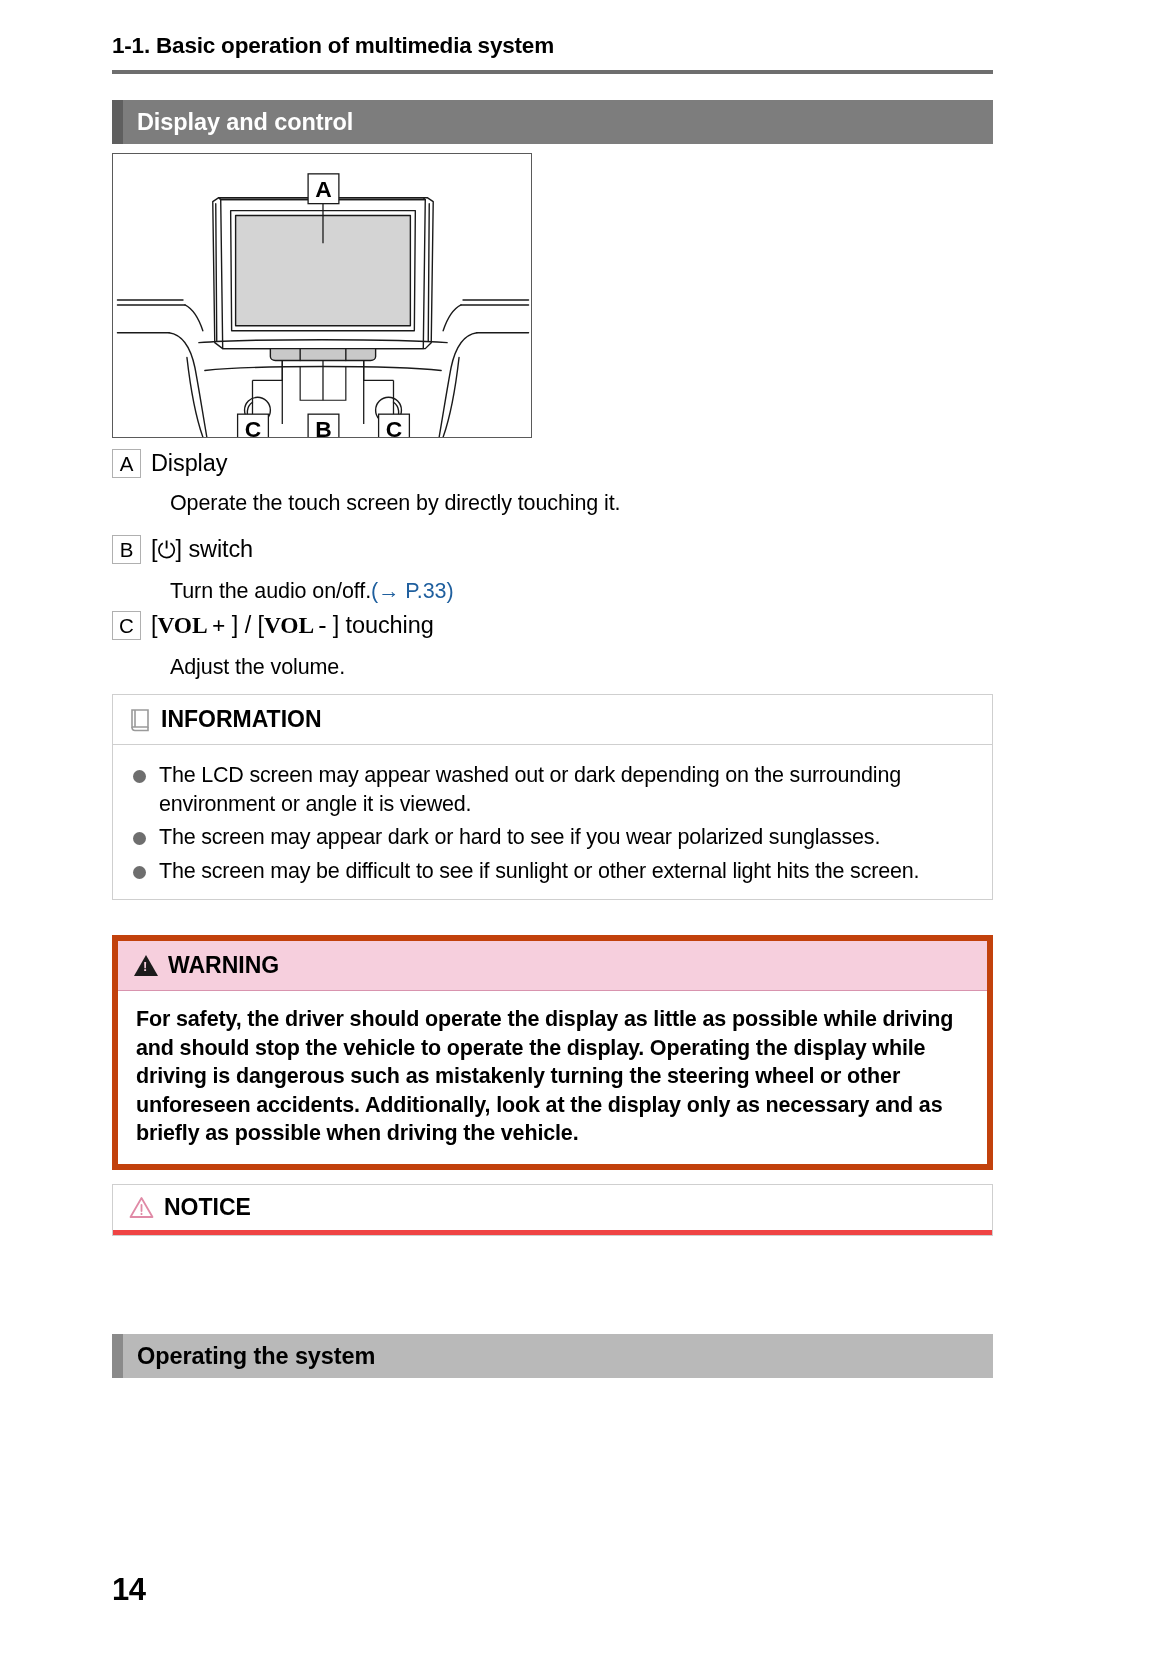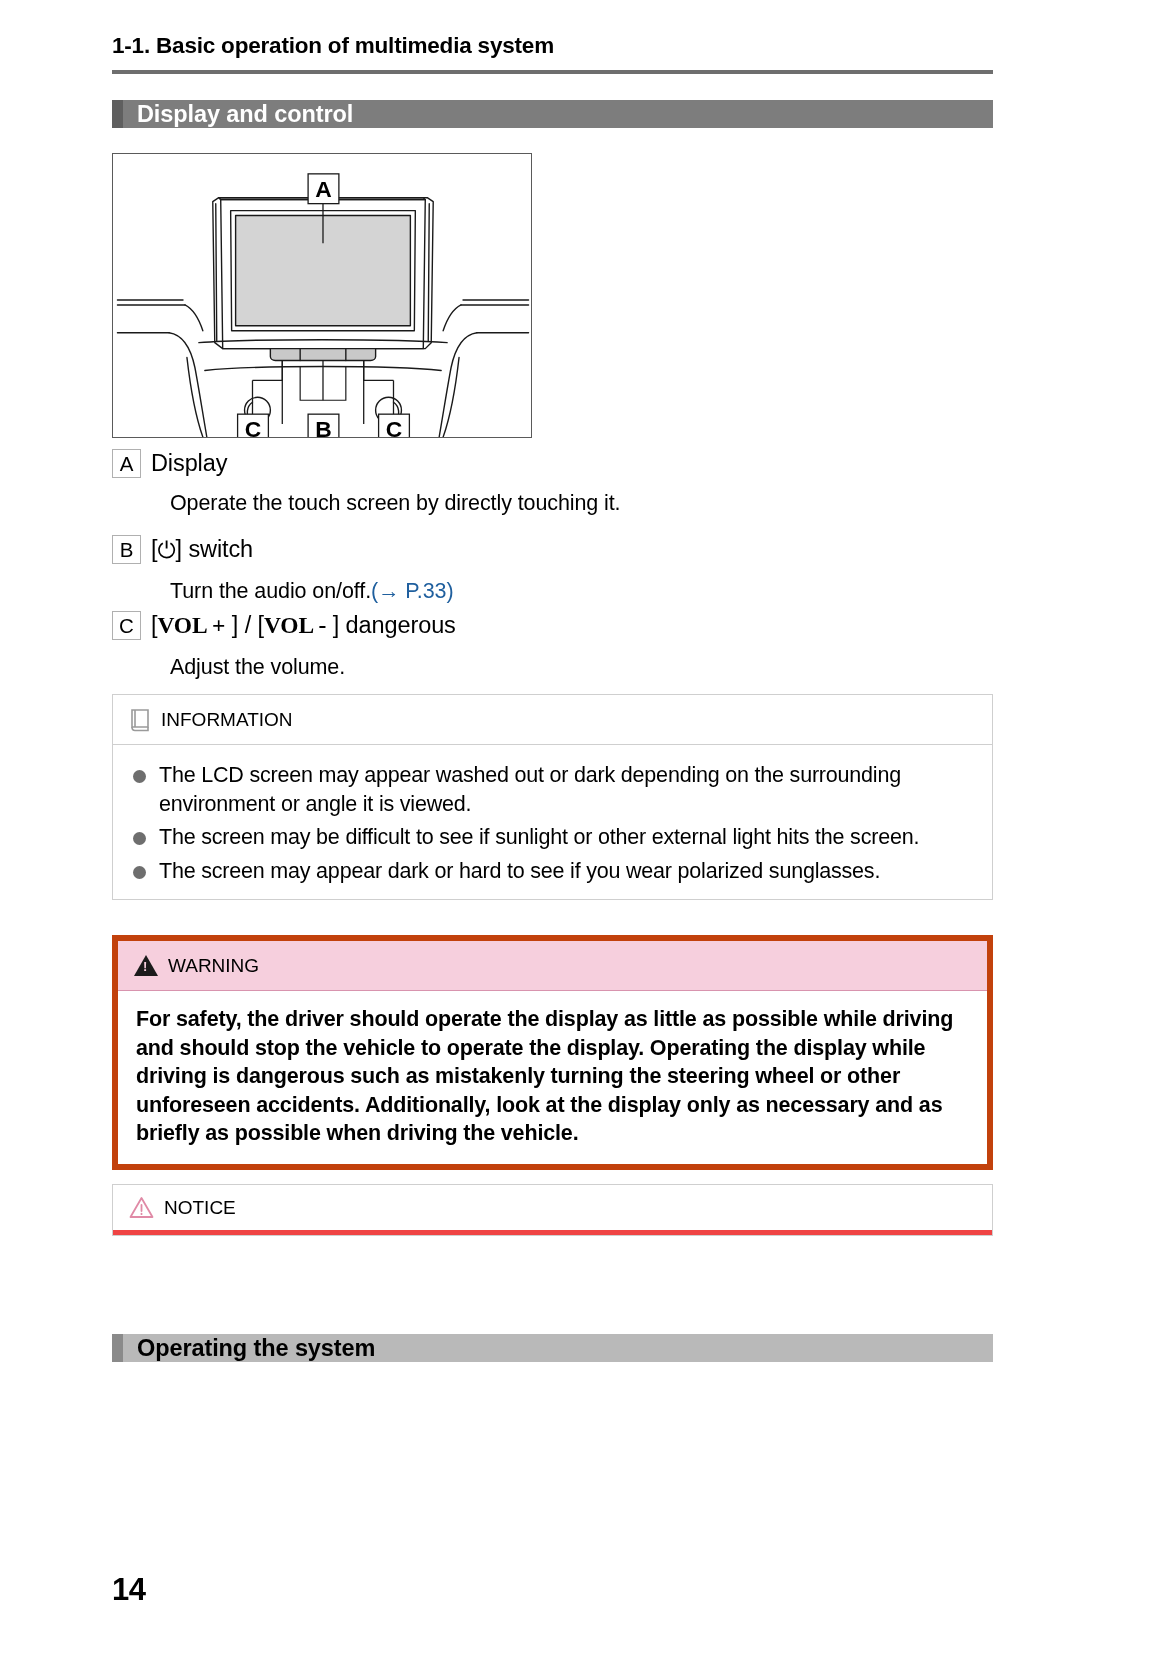--- a/index.html
+++ b/index.html
@@ -38,21 +38,21 @@
     left: 112px;
     top: 70px;
     width: 881px;
     height: 4px;
     background: #6e6e6e;
   }
 
   
   .section-bar {
     position: absolute;
-    height: 28px;
+    height: 44px;
     display: flex;
     align-items: center;
     box-sizing: border-box;
   }
   .section-bar .accent {
     width: 11px;
     height: 100%;
     flex: 0 0 auto;
   }
   .section-bar .bar-body {
@@ -153,22 +153,22 @@
   }
   .callout .cal-head {
     display: flex;
     align-items: center;
     gap: 10px;
     box-sizing: border-box;
     padding: 0 16px;
     height: 50px;
   }
   .callout .cal-title {
-    font-size: 19px;
-    font-weight: normal;
+    font-size: 23px;
+    font-weight: bold;
     letter-spacing: 0px;
     white-space: nowrap;
   }
   .callout .cal-body {
     box-sizing: border-box;
     padding: 14px 18px 16px 18px;
   }
   .cal-text {
     font-size: 21.5px;
     line-height: 28.5px;
@@ -385,43 +385,43 @@
       <span class="item-title"><span>[</span><span class="pwr-glyph">⏻</span><span>] switch</span></span>
     </div>
   </div>
   <div class="item-block" style="top:579px; left:150px;">
     <span class="item-desc"><span>Turn the audio on/off.</span><span class="xref">(→ P.33)</span></span>
   </div>
 
   <div class="item-block" style="top:611px;">
     <div class="item-row">
       <span class="letter-box">C</span>
-      <span class="item-title"><span>[</span><span class="bold">VOL +</span><span> ] / [</span><span class="bold">VOL -</span><span> ] dangerous</span></span>
+      <span class="item-title"><span>[</span><span class="bold">VOL +</span><span> ] / [</span><span class="bold">VOL -</span><span> ] touching</span></span>
     </div>
   </div>
   <div class="item-block" style="top:655px; left:150px;">
     <span class="item-desc">Adjust the volume.</span>
   </div>
 
   <div class="callout" id="callout-information">
     <div class="cal-head">
       <span style="display:inline-block;width:22px;height:24px;">
         <svg viewBox="0 0 22 24" width="22" height="24" fill="none" stroke="#9a9a9a" stroke-width="1.6">
           <path d="M3 2 H19 V19 H3 Z"></path>
           <path d="M3 19 C 3 21.5 4.5 22.5 6 22.5 H19 V19"></path>
           <path d="M6 2 V19"></path>
         </svg>
       </span>
       <span class="cal-title">INFORMATION</span>
     </div>
     <div class="cal-body">
       <ul class="bullets">
         <li><span class="dot"></span><span>The LCD screen may appear washed out or dark depending on the surrounding environment or angle it is viewed.</span></li>
+        <li><span class="dot"></span><span>The screen may appear dark or hard to see if you wear polarized sunglasses.</span></li>
         <li><span class="dot"></span><span>The screen may be difficult to see if sunlight or other external light hits the screen.</span></li>
-        <li><span class="dot"></span><span>The screen may appear dark or hard to see if you wear polarized sunglasses.</span></li>
       </ul>
     </div>
   </div>
 
   <div class="callout" id="callout-warning">
     <div class="cal-head">
       <span class="tri-solid"></span>
       <span class="cal-title">WARNING</span>
     </div>
     <div class="cal-body">

